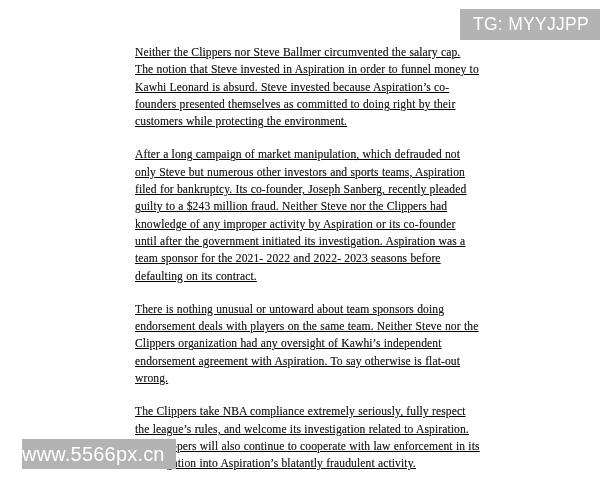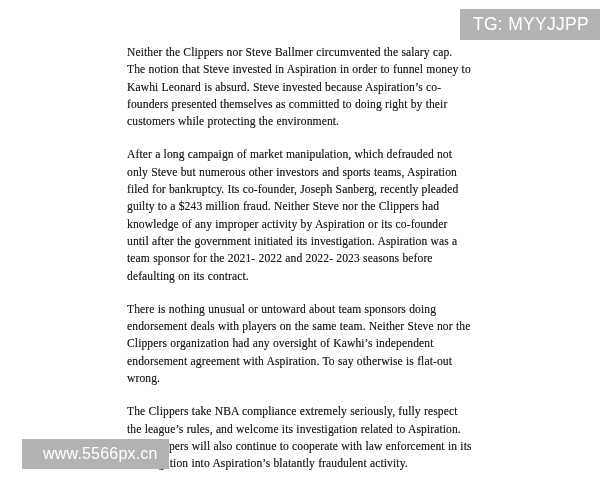--- a/index.html
+++ b/index.html
@@ -17,23 +17,24 @@
 
   #page {
     position: absolute;
     inset: 0;
     background: #ffffff;
   }
 
   
   #statement {
     position: absolute;
-    left: 127px;
+    left: 135px;
     top: 44px;
     width: 345px;
+    text-decoration: underline;
   }
 
   .para {
     margin: 0 0 16px 0;
     font-family: "Liberation Serif", "DejaVu Serif", serif;
     font-size: 11.6px;
     line-height: 17.3px;
     color: #1b1b1b;
     text-align: left;
     letter-spacing: 0.1px;
@@ -63,22 +64,22 @@
     height: 31px;
     padding: 0 11px 0 13px;
     font-size: 17.5px;
     letter-spacing: 0.3px;
   }
 
   #watermark-bottom {
     left: 10px;
     bottom: 11px;
     height: 30px;
-    padding: 0 11px 0 21px;
-    font-size: 16px;
+    padding: 0 11px 0 0;
+    font-size: 20px;
     letter-spacing: 0.2px;
   }
 </style>
 </head>
 <body>
 
 <div id="page">
 
   <div id="statement">
     <p class="para">Neither the Clippers nor Steve Ballmer circumvented the salary cap. The notion that Steve invested in Aspiration in order to funnel money to Kawhi Leonard is absurd. Steve invested because Aspiration’s co-founders presented themselves as committed to doing right by their customers while protecting the environment.</p>

